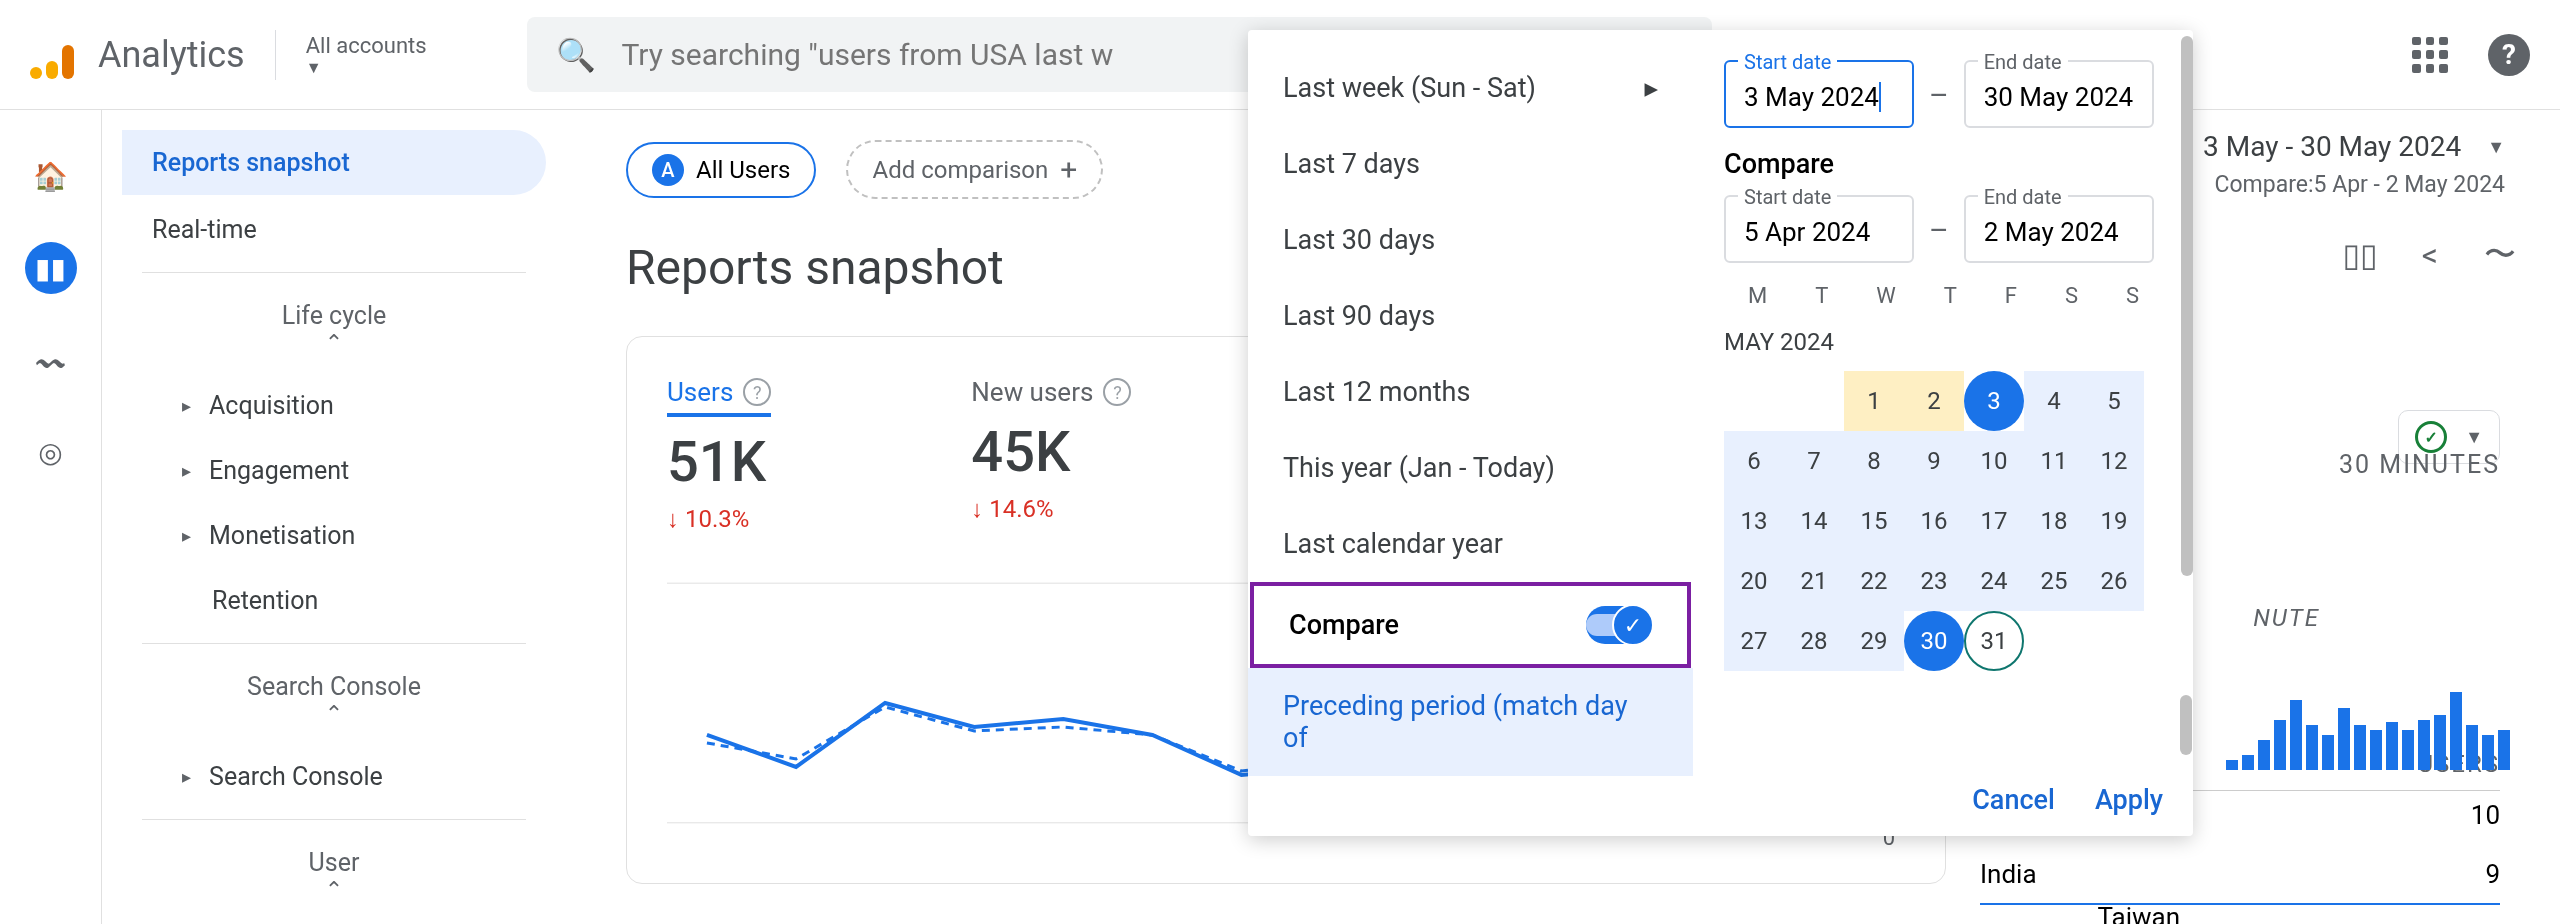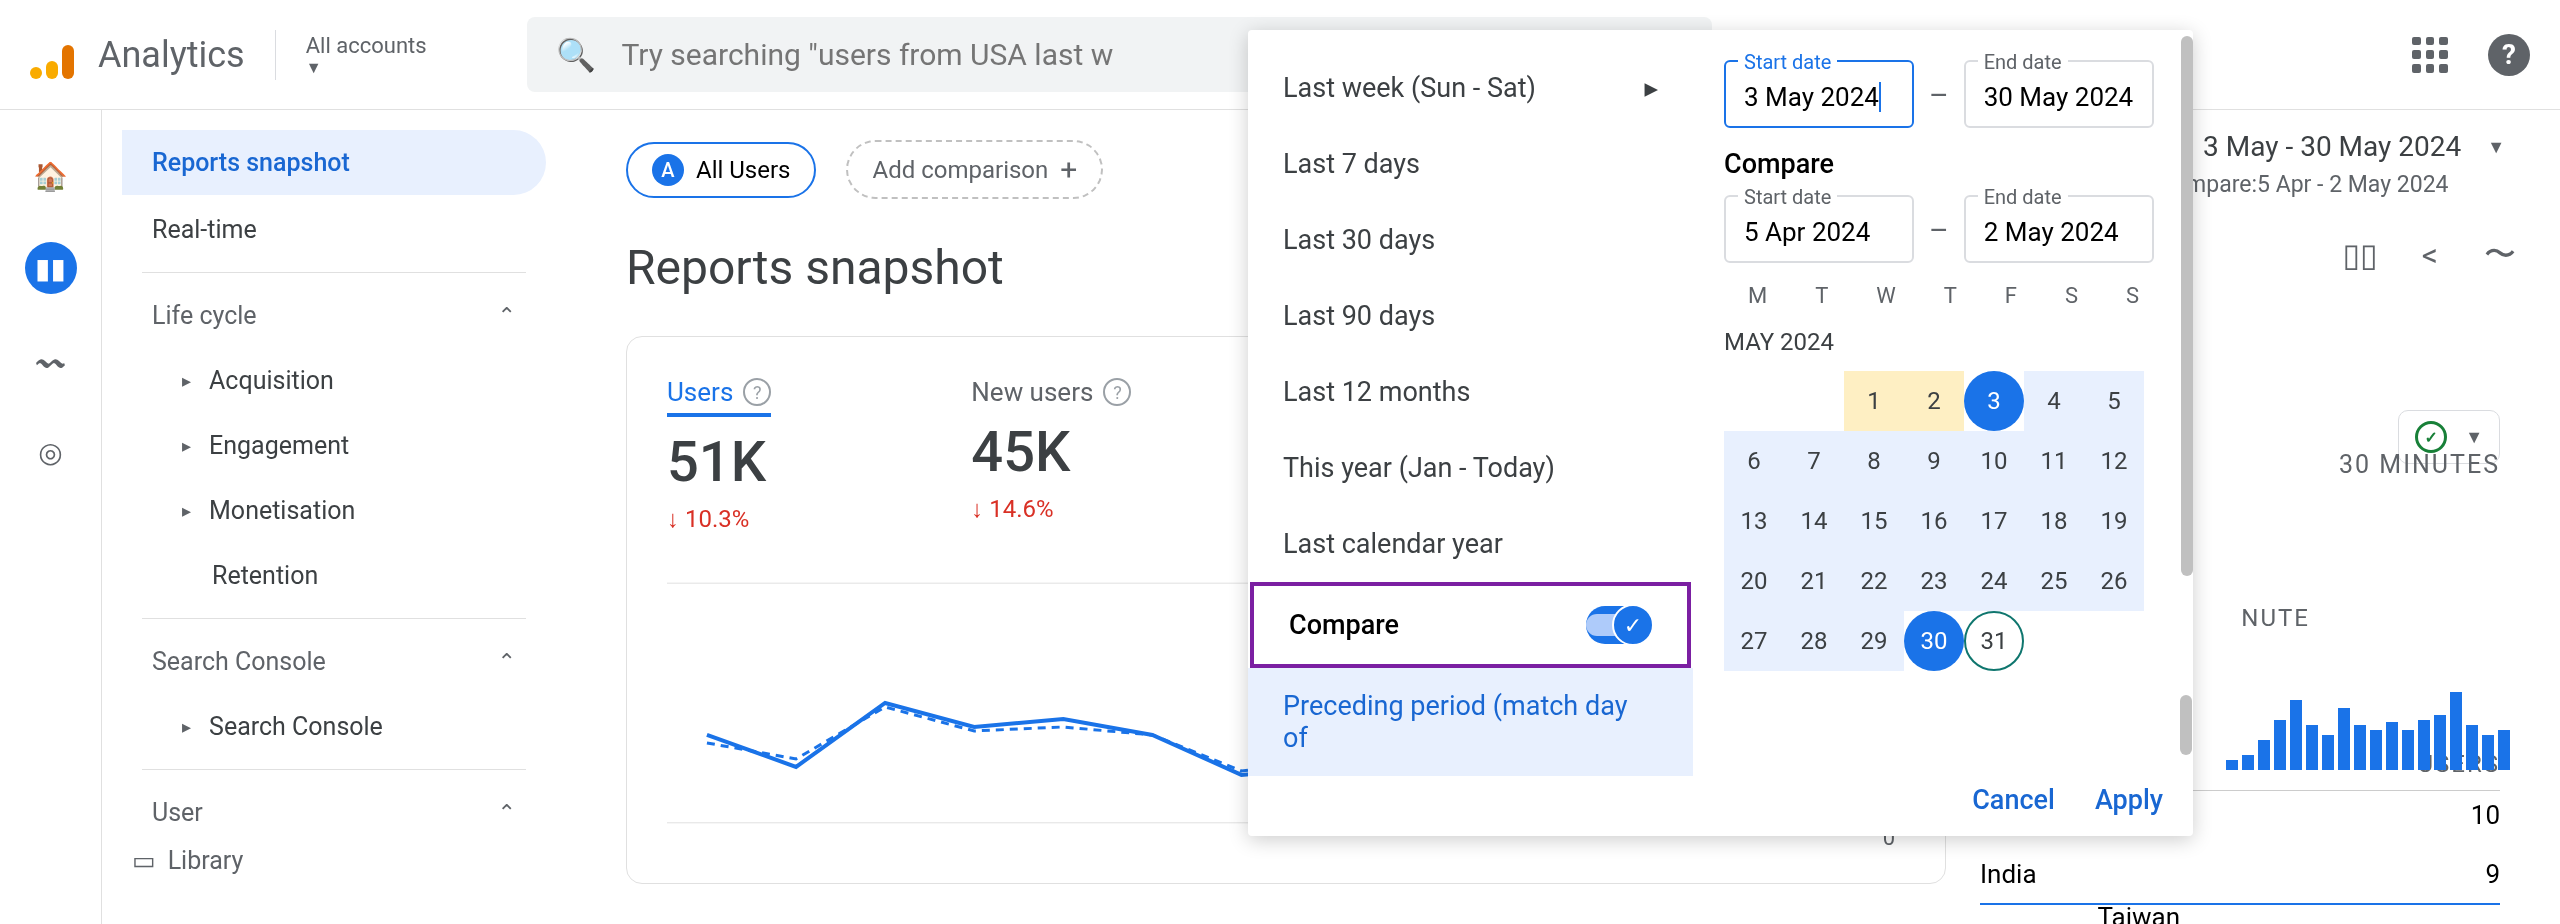--- a/index.html
+++ b/index.html
@@ -25,34 +25,34 @@
 
 
 .rail { position: absolute; left: 0; top: 110px; width: 102px; height: calc(100% - 110px); border-right: 1px solid #e0e0e0; display: flex; flex-direction: column; align-items: center; padding-top: 40px; gap: 40px; }
 .rail-icon { width: 52px; height: 52px; border-radius: 50%; display: flex; align-items: center; justify-content: center; font-size: 28px; color: #5f6368; }
 .rail-icon.active { background: #1a73e8; color: #fff; }
 
 
 .sidebar { position: absolute; left: 102px; top: 110px; width: 464px; padding: 20px 20px; }
 .sidebar-item { padding: 18px 30px; font-size: 25px; color: #3c4043; border-radius: 0 40px 40px 0; margin-bottom: 2px; cursor: pointer; display: flex; align-items: center; gap: 18px; }
 .sidebar-item.selected { background: #e8f0fe; color: #1967d2; font-weight: 500; }
-.sidebar-section { padding: 18px 30px; font-size: 25px; color: #5f6368; display: flex; align-items: center; justify-content: space-between; cursor: pointer; }
+.sidebar-section { padding: 18px 30px; font-size: 25px; color: #5f6368; display: flex; align-items: center; justify-content: space-between; cursor: pointer; flex-direction: column; }
 .sidebar-sub { padding: 18px 30px 18px 60px; font-size: 25px; color: #3c4043; display: flex; align-items: center; gap: 18px; }
 .chevron-right { font-size: 18px; color: #5f6368; }
 .chevron-up { font-size: 22px; color: #5f6368; }
 .sidebar-hr { border: none; border-top: 1px solid #e0e0e0; margin: 10px 20px; }
 
 
 .main { position: absolute; left: 566px; top: 110px; right: 0; padding: 30px 60px; }
 .top-row { display: flex; align-items: center; gap: 30px; margin-bottom: 40px; }
 .chip-all { display: flex; align-items: center; gap: 12px; border: 2px solid #1a73e8; border-radius: 30px; padding: 10px 24px; font-size: 24px; }
 .chip-all .a-circle { width: 32px; height: 32px; background: #1a73e8; color: #fff; border-radius: 50%; display: flex; align-items: center; justify-content: center; font-size: 20px; font-weight: 500; }
 .chip-add { display: flex; align-items: center; gap: 12px; border: 2px dashed #c0c0c0; border-radius: 30px; padding: 10px 24px; font-size: 24px; color: #5f6368; }
 .plus { font-size: 30px; }
-.date-range-area { position: absolute; right: 55px; top: 20px; text-align: center; }
+.date-range-area { position: absolute; right: 55px; top: 20px; text-align: right; }
 .date-range-row { display: flex; align-items: center; gap: 18px; justify-content: flex-end; }
 .custom-label { font-size: 24px; color: #5f6368; }
 .date-text { font-size: 28px; color: #3c4043; }
 .compare-text { font-size: 23px; color: #5f6368; margin-top: 8px; }
 .page-title { font-size: 48px; color: #3c4043; margin-bottom: 40px; }
 .dd-caret { font-size: 18px; color: #5f6368; margin-left: 8px; }
 
 .action-icons { position: absolute; right: 40px; top: 125px; display: flex; gap: 30px; }
 .action-icons div { width: 40px; height: 40px; display: flex; align-items: center; justify-content: center; color: #5f6368; font-size: 32px; }
 
@@ -271,21 +271,21 @@
         <polyline id="chart-current" fill="none" stroke="#1a73e8" stroke-width="4" points="40,172 129.23076923076923,204 218.46153846153845,140 307.6923076923077,164 396.9230769230769,156 486.15384615384613,172 575.3846153846154,212 664.6153846153845,204 753.8461538461538,172 843.0769230769231,116 932.3076923076923,52 1021.5384615384614,84 1110.7692307692307,196 1200,164"></polyline>
         <polyline id="chart-compare" fill="none" stroke="#1a73e8" stroke-width="3" stroke-dasharray="8,6" points="40,180 129.23076923076923,196 218.46153846153845,144 307.6923076923077,168 396.9230769230769,164 486.15384615384613,172 575.3846153846154,208 664.6153846153845,200 753.8461538461538,176 843.0769230769231,132 932.3076923076923,76 1021.5384615384614,108 1110.7692307692307,188 1200,172"></polyline>
       </svg>
       <div class="y-label" style="top:240px;">1K</div>
       <div class="y-label" style="top:262px;">0</div>
     </div>
   </div>
 </div>
 
 <div style="position:absolute;right:60px;top:450px;font-size:25px;letter-spacing:2px;color:#5f6368;">30 MINUTES</div>
-<div style="position:absolute;right:250px;top:604px;font-size:24px;letter-spacing:2px;color:#5f6368;">NUTE</div>
+<div style="position:absolute;right:240px;top:604px;font-size:24px;letter-spacing:2px;color:#5f6368;font-style:italic;">NUTE</div>
 <div style="position:absolute;right:510px;top:750px;font-size:24px;letter-spacing:2px;color:#5f6368;">ES</div>
 <div style="position:absolute;right:60px;top:750px;font-size:24px;letter-spacing:2px;color:#5f6368;">USERS</div>
 <hr style="position:absolute;right:60px;top:790px;width:520px;border:none;border-top:1px solid #ccc;">
 <div style="position:absolute;right:60px;top:800px;font-size:26px;">10</div>
 <div style="position:absolute;right:60px;top:845px;width:520px;" class="country-row active">
   <span>India</span>
   <span>9</span>
 </div>
 <div style="position:absolute;right:380px;top:902px;font-size:26px;">Taiwan</div>
 

